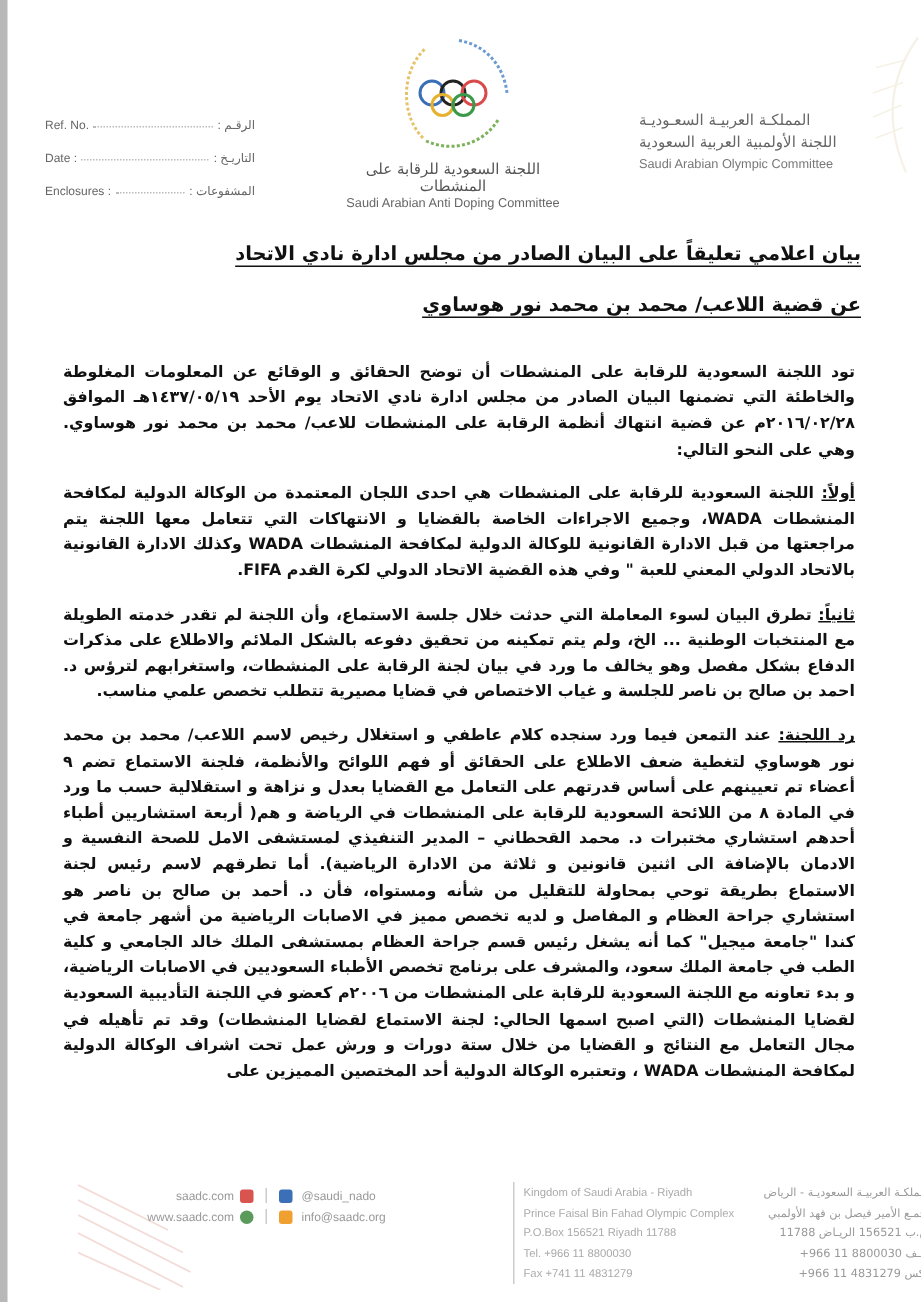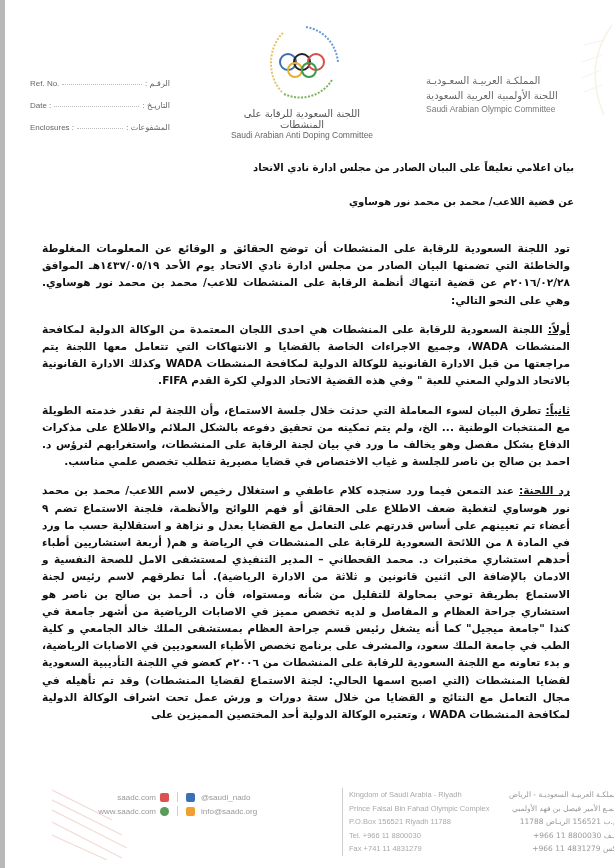--- a/index.html
+++ b/index.html
@@ -32,22 +32,22 @@
     .logo-ar { font-size: 10px; color: #555; margin-top: 6px; direction: rtl; font-family: "DejaVu Sans", sans-serif; }
     .logo-en { font-size: 8.5px; color: #666; font-family: "Liberation Sans", sans-serif; }
     .org-block { position: absolute; left: 426px; top: 73px; width: 160px; }
     .org-ar1, .org-ar2 { font-size: 10px; color: #666; direction: rtl; text-align: left; unicode-bidi: plaintext; line-height: 15px; }
     .org-en1 { font-size: 8.5px; color: #777; letter-spacing: 2px; font-family: "Liberation Sans", sans-serif; line-height: 14px; margin-top: 2px; }
     .org-en2 { font-size: 8.5px; color: #777; font-family: "Liberation Sans", sans-serif; line-height: 12px; }
 
     
     .title {
       position: absolute; right: 40px; direction: rtl; text-align: right;
-      font-family: "DejaVu Sans", sans-serif; font-weight: bold; font-size: 10px;
-      color: #111; text-underline-offset: 4px;
+      font-family: "DejaVu Sans", sans-serif; font-weight: bold; font-size: 13px;
+      color: #111; text-decoration: underline; text-underline-offset: 4px;
     }
     .title1 { top: 162px; left: 50px; }
     .title2 { top: 196px; left: 100px; }
 
     
     .body-text {
       position: absolute; left: 42px; right: 44px; top: 240px;
       direction: rtl; text-align: justify; text-align-last: right;
       font-family: "DejaVu Sans", sans-serif; font-weight: bold;
       font-size: 10.6px; line-height: 17.2px; color: #111;

